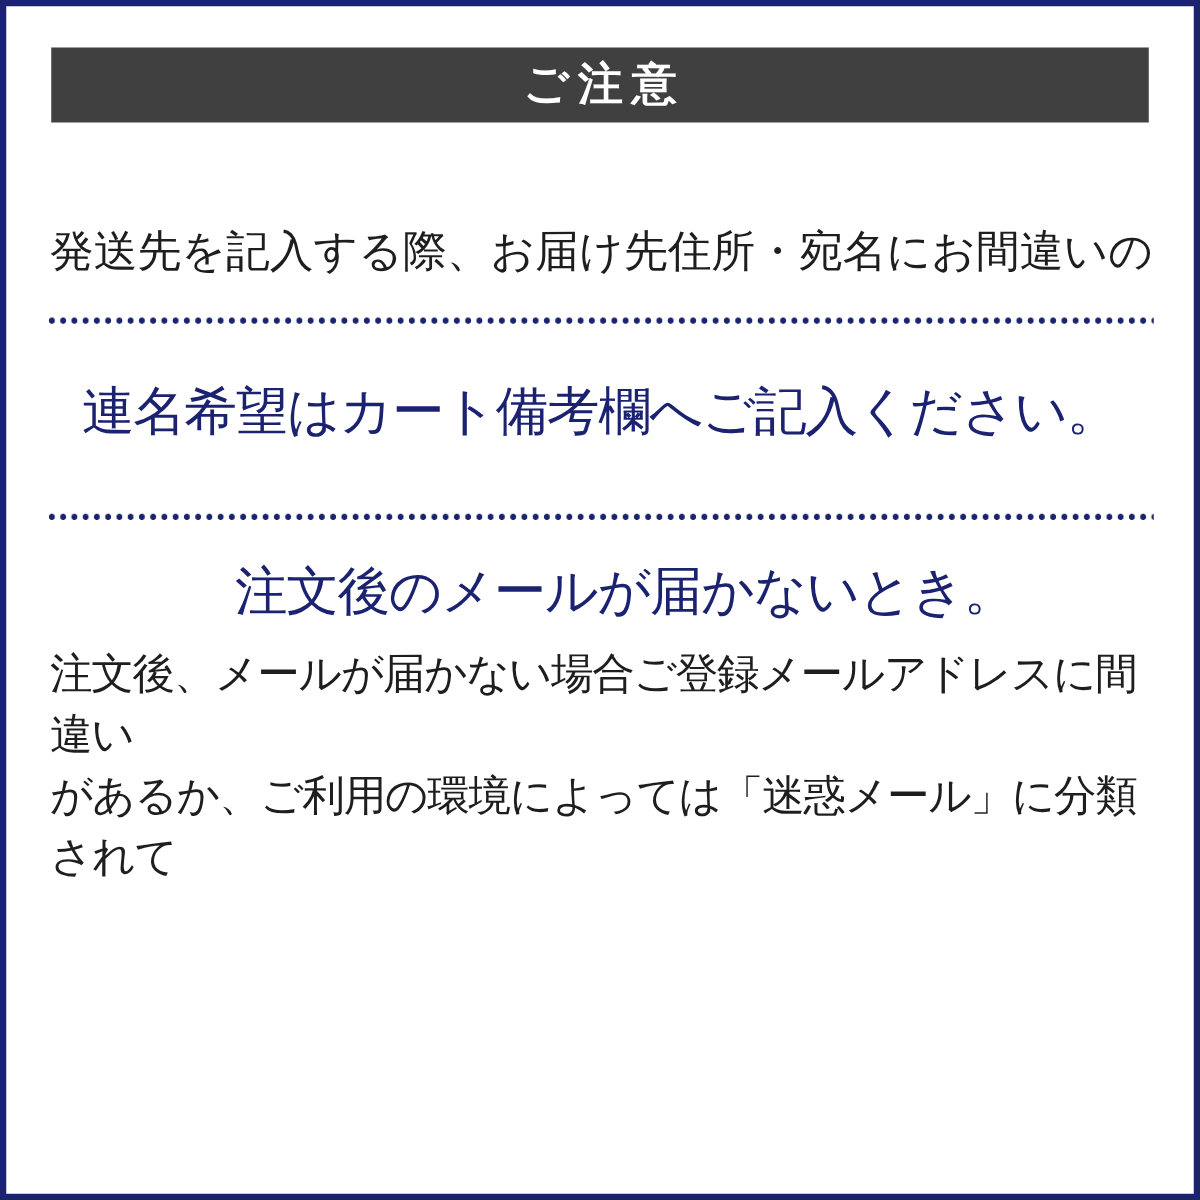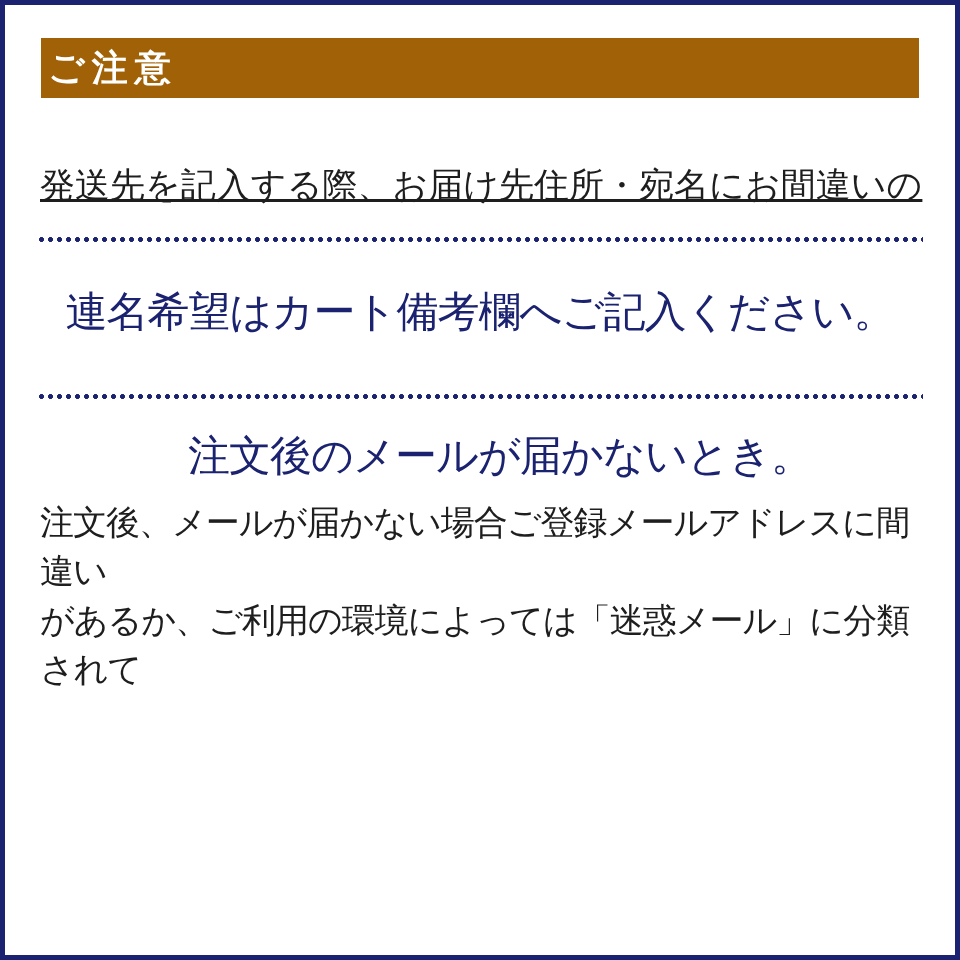--- a/index.html
+++ b/index.html
@@ -16,23 +16,24 @@
     background: #ffffff;
     font-family: "DejaVu Sans", sans-serif;
     display: flex;
     flex-direction: column;
     overflow: hidden;
   }
   .bar {
     width: 878px;
     height: 60px;
     margin: 33px auto 0;
-    background: #a16207;
+    background: #404040;
     display: flex;
     align-items: center;
+    justify-content: center;
     flex: 0 0 auto;
   }
   .bar-title {
     color: #ffffff;
     font-size: 36px;
     font-weight: bold;
     letter-spacing: 7px;
     text-indent: 7px;
     line-height: 1;
   }
@@ -58,21 +59,21 @@
   .h2.joint   { margin-top: 43px; }
   .h2.mail    { margin-top: 30px; padding-left: 40px; }
   .line { display: block; }
   .body {
     margin: 0 30px 0 35px;
     color: #1e1e1e;
     font-size: 35px;
     line-height: 50px;
     letter-spacing: 0;
   }
-  .body.b1 { margin-top: 15px; text-decoration: underline; }
+  .body.b1 { margin-top: 32px; }
   .body.b2 { margin-top: 14px; }
   .body.b3 { margin-top: 15px; line-height: 49px; font-size: 34px; letter-spacing: -1px; }
   .bline { display: block; }
   .divider {
     height: 5px;
     margin: 0 32px;
     flex: 0 0 auto;
     background-image: radial-gradient(circle, #1b2370 2.2px, rgba(27,35,112,0) 2.7px);
     background-size: 9px 5px;
     background-position: left center;

